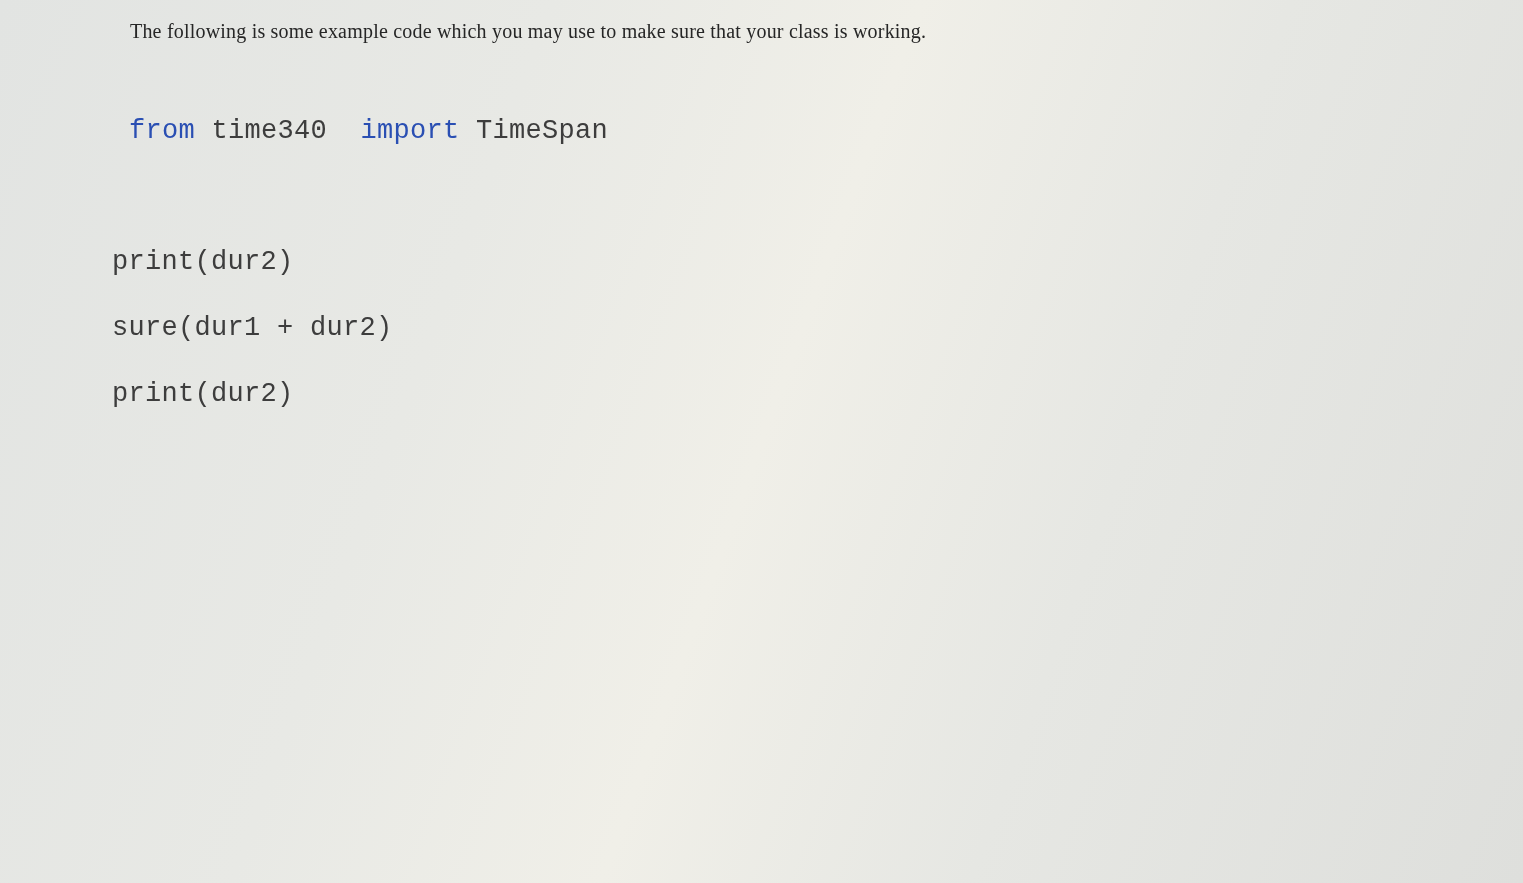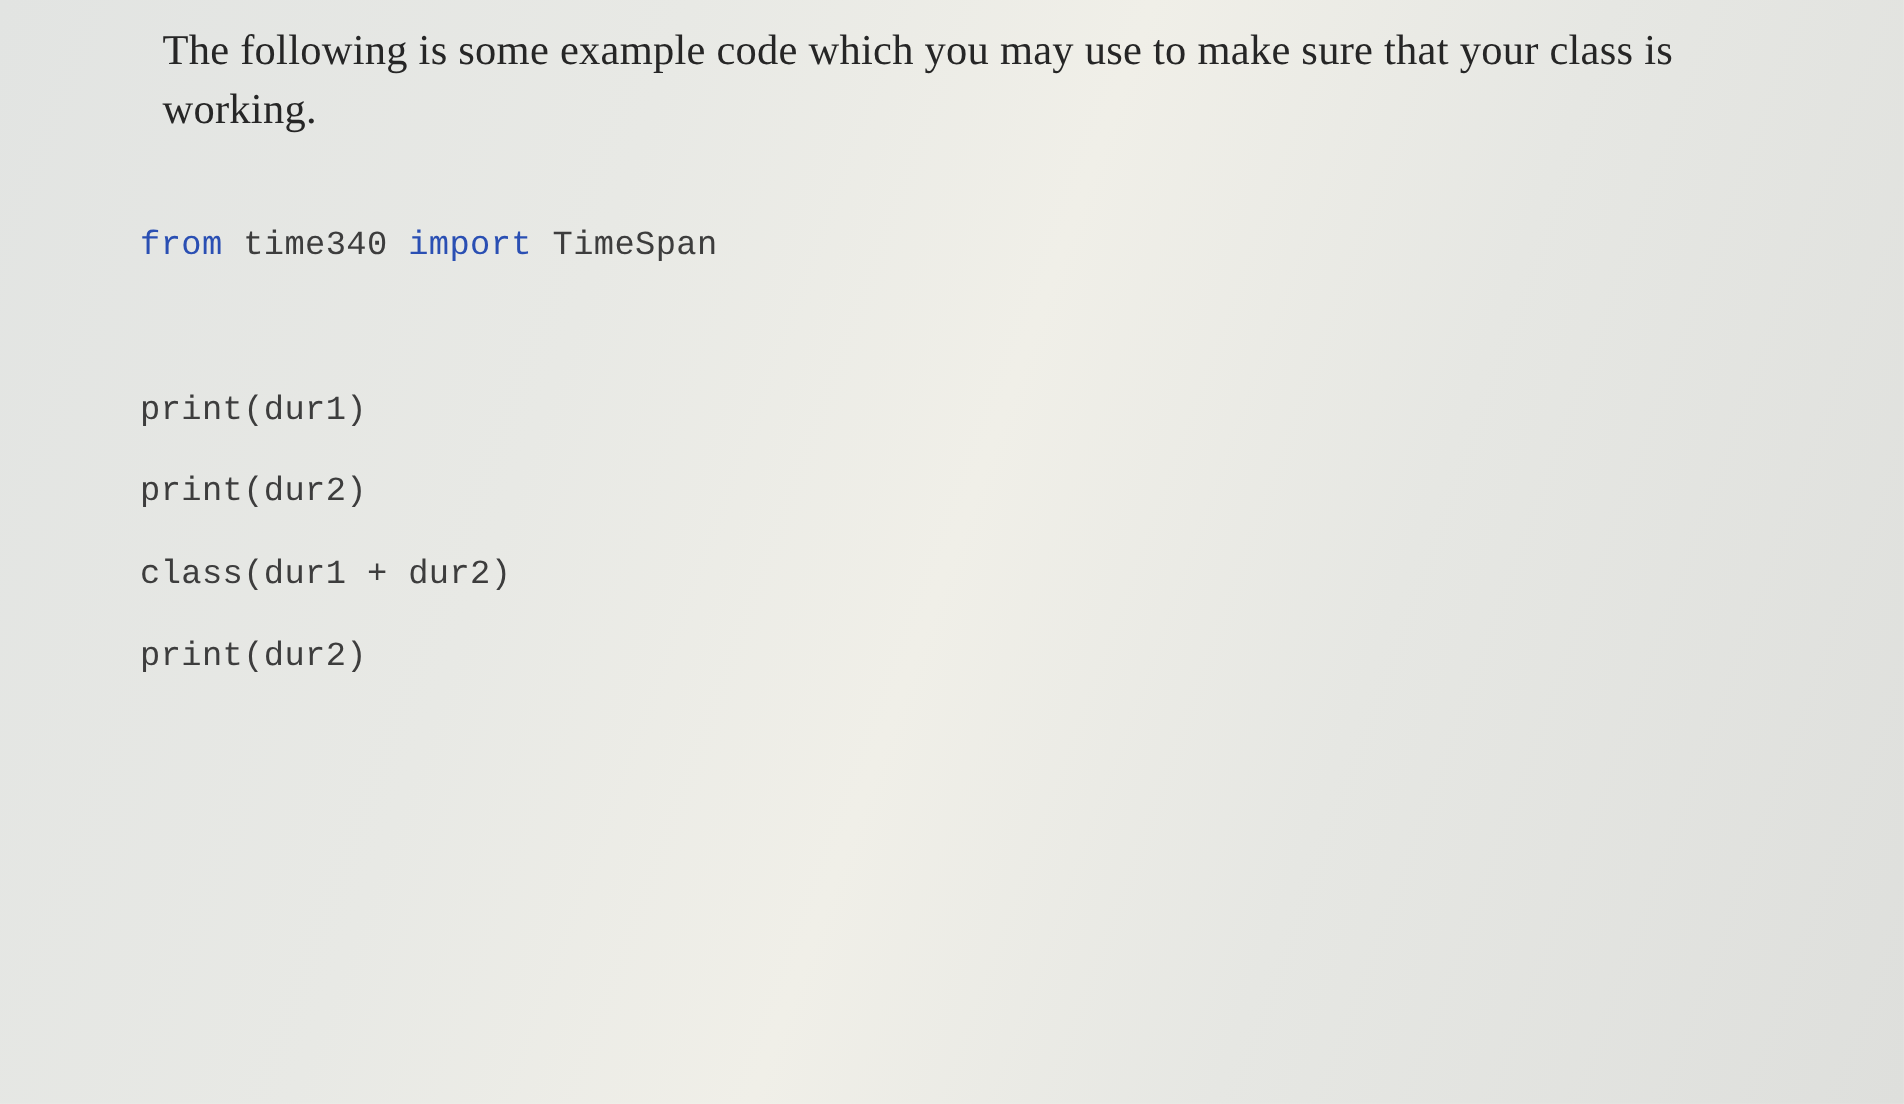--- a/index.html
+++ b/index.html
@@ -8,54 +8,53 @@
     width: 1523px;
     height: 883px;
     background: linear-gradient(110deg, #e2e4e2 0%, #e8e9e5 30%, #f0efe8 50%, #e6e7e3 70%, #dedfdc 100%);
     font-family: Georgia, 'Times New Roman', serif;
     overflow: hidden;
   }
   .page {
     padding: 18px 60px 0 130px;
   }
   .instructions {
-    font-size: 34px;
+    font-size: 20px;
     color: #262626;
     line-height: 1.38;
     margin-bottom: 36px;
     font-family: Georgia, 'Times New Roman', serif;
     letter-spacing: 0.2px;
   }
   .code {
     font-family: 'Courier New', Courier, monospace;
     font-size: 27px;
     line-height: 1.22;
     color: #3d3d3d;
     letter-spacing: 0.3px;
     margin-left: -18px;
     white-space: pre;
   }
-  .kw-from, .kw-import { color: #2a4fb3; }
+  .kw-from, .kw-import { color: #2a4fb3; margin-left: 17px; }
   .blank { height: 33px; }
 </style>
 </head>
 <body>
 
 <div class="page">
 
   <div class="instructions">
     <span>The following is some example code which you may use to make sure that your class is working.</span><br>
   </div>
 
   <div class="code">
 <div><span class="kw-from">from</span><span> time340 </span><span class="kw-import">import</span><span> TimeSpan</span></div>
 <div class="blank"></div>
-<div>print(dur1)</div>
 <div>print(dur2)</div>
-<div>class(dur1 + dur2)</div>
+<div>sure(dur1 + dur2)</div>
 <div>print(dur2)</div>
 
 
 
 
 
 
 
 
 

